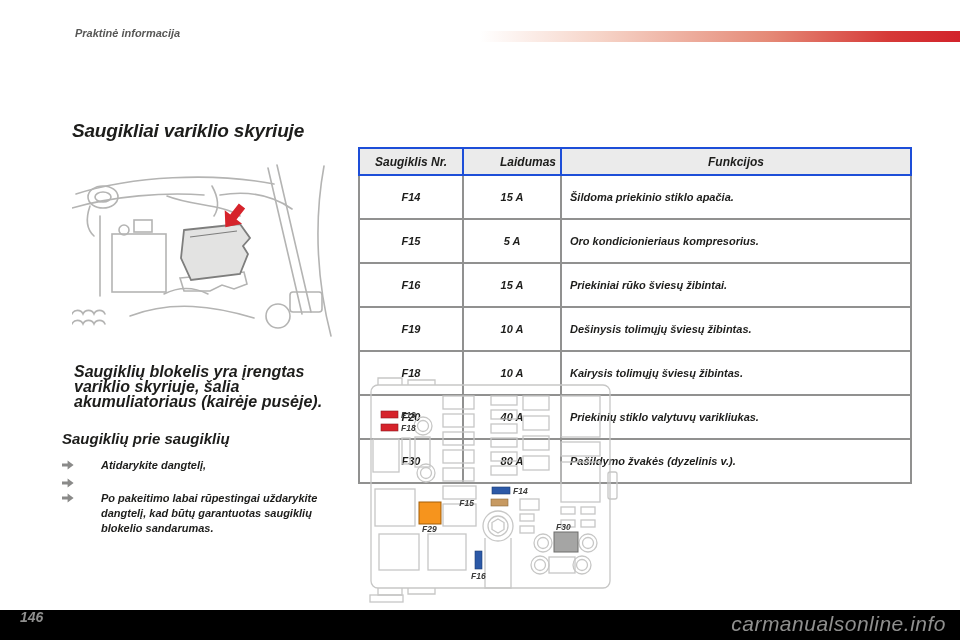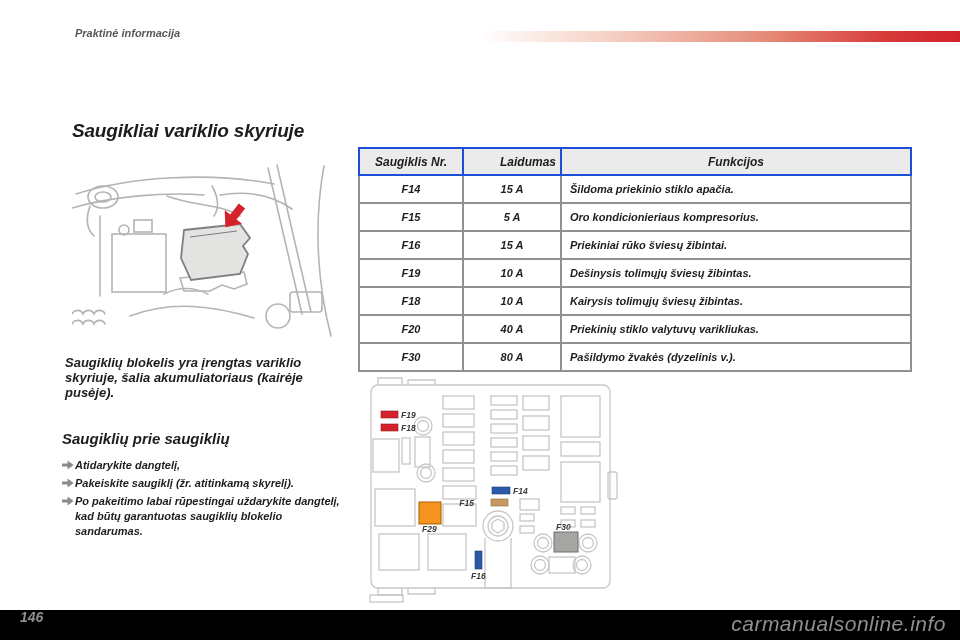--- a/index.html
+++ b/index.html
@@ -5,31 +5,31 @@
   html,body{margin:0;padding:0;background:#fff;}
   .page{position:relative;width:960px;height:640px;background:#ffffff;overflow:hidden;
         font-family:"Liberation Sans",sans-serif;color:#1d1d1b;font-style:italic;}
   .crumb{position:absolute;left:75px;top:27px;font-size:11px;font-weight:bold;color:#575756;}
   .redbar{position:absolute;left:480px;top:31px;width:480px;height:11px;
           background:linear-gradient(90deg,#ffffff 0%,#f6d4c8 25%,#e58a77 60%,#d63a38 85%,#d2232b 100%);}
   h1{position:absolute;margin:10px;font-size:19px;font-weight:bold;color:#1d1d1b;letter-spacing:-0.2px;}
   .h1-left{left:62px;top:110px;}
   .h1-right{left:358px;top:110px;}
   .photo{position:absolute;left:72px;top:164px;width:263px;height:178px;background:#fff;}
-  .caption{position:absolute;left:62px;top:352px;width:284px;font-size:13px;font-weight:bold;
-           line-height:15px;color:#1d1d1b;margin:3px;}
+  .caption{position:absolute;left:62px;top:352px;width:284px;font-size:16px;font-weight:bold;
+           line-height:15px;color:#1d1d1b;margin:12px;}
   .h2-access{position:absolute;left:62px;top:430px;margin:0;font-size:15px;font-weight:bold;color:#1d1d1b;}
   .steps{position:absolute;left:62px;top:458px;width:288px;}
-  .step{display:flex;gap:0;margin-bottom:3px;font-size:11px;font-weight:bold;line-height:15px;}
+  .step{display:flex;gap:26px;margin-bottom:3px;font-size:11px;font-weight:bold;line-height:15px;}
   .step .aicon{flex:0 0 13px;padding-top:2px;}
   .fuse-table{position:absolute;left:358px;top:147px;width:554px;border-collapse:collapse;
               font-size:11px;}
   .fuse-table th{background:#ebebeb;border:2px solid #1d4ed8;height:25px;font-size:12px;
                  font-weight:bold;color:#1d1d1b;padding:0 4px;}
-  .fuse-table td{border:2px solid #919190;height:26px;font-weight:bold;color:#1d1d1b;padding:0 8px;}
+  .fuse-table td{border:2px solid #919190;height:26px;font-weight:bold;color:#1d1d1b;padding:8px 8px;}
   .fuse-table td.c{text-align:center;padding:0 2px;}
   .col-nr{width:94px;} .col-amp{width:88px;text-align:right;}
   .diagram{position:absolute;left:358px;top:374px;width:296px;height:234px;}
   .pagenum{position:absolute;left:20px;top:609px;font-size:14px;font-weight:bold;color:#8f8f8e;z-index:3;}
   .footer{position:absolute;left:0;bottom:0;width:960px;height:30px;background:#000;z-index:2;}
   .footer span{position:absolute;right:14px;top:2px;font-size:21px;color:#8f8f8e;letter-spacing:0.5px;margin-left:32px;}
   svg{display:block;}
 </style>
 </head>
 <body>
@@ -86,21 +86,20 @@
           </svg>
       </span>
       <span>Atidarykite dangtelį,</span>
     </div>
     <div class="step">
       <span class="aicon">
         <svg width="12" height="10" viewBox="0 0 12 10">
             <path d="M0 3.4 h5.6 V0.6 L11.6 5 5.6 9.4 V6.6 H0 z" fill="#8a8a89"></path>
           </svg>
       </span>
-      <span>Pakeiskite saugiklį (žr. atitinkamą skyrelį).</span>
     </div>
     <div class="step">
       <span class="aicon">
         <svg width="12" height="10" viewBox="0 0 12 10">
             <path d="M0 3.4 h5.6 V0.6 L11.6 5 5.6 9.4 V6.6 H0 z" fill="#8a8a89"></path>
           </svg>
       </span>
       <span>Po pakeitimo labai rūpestingai uždarykite dangtelį, kad būtų garantuotas saugiklių blokelio sandarumas.</span>
     </div>
   </div>

